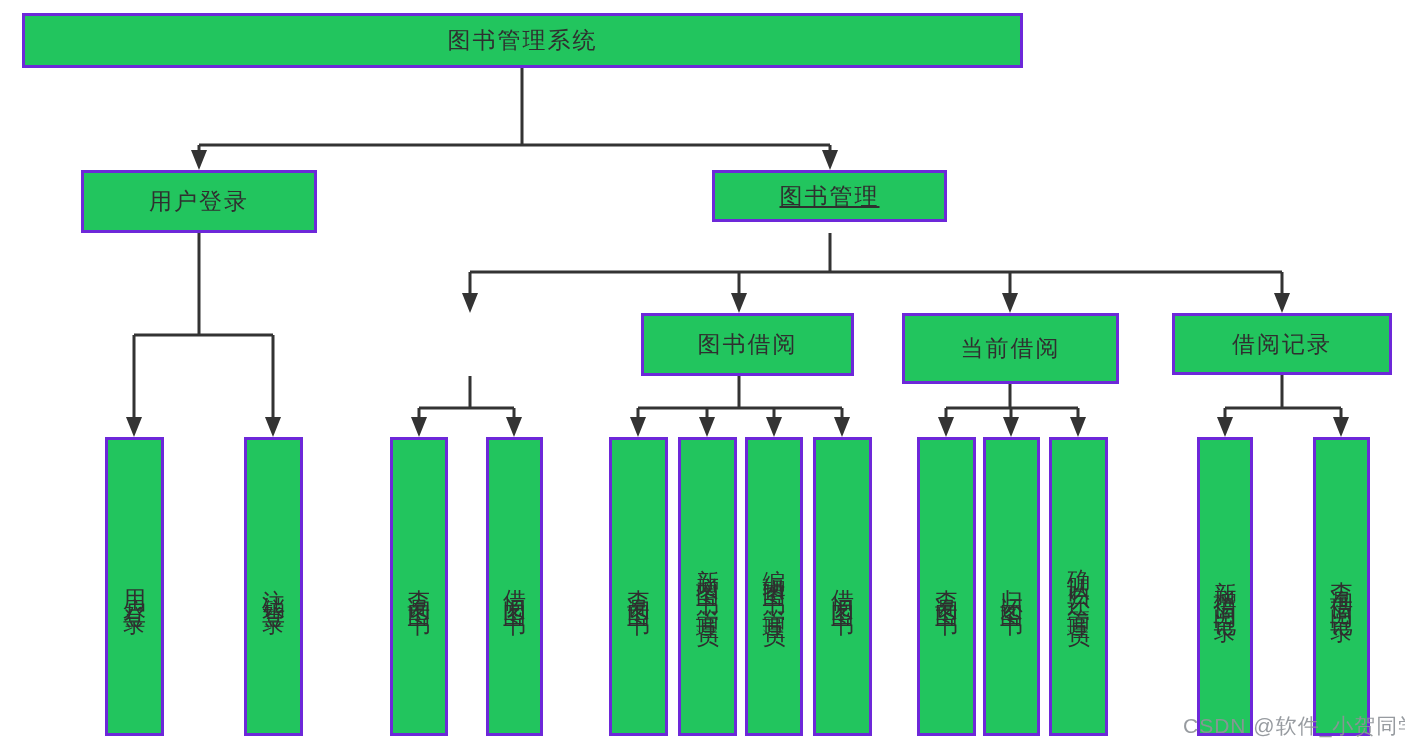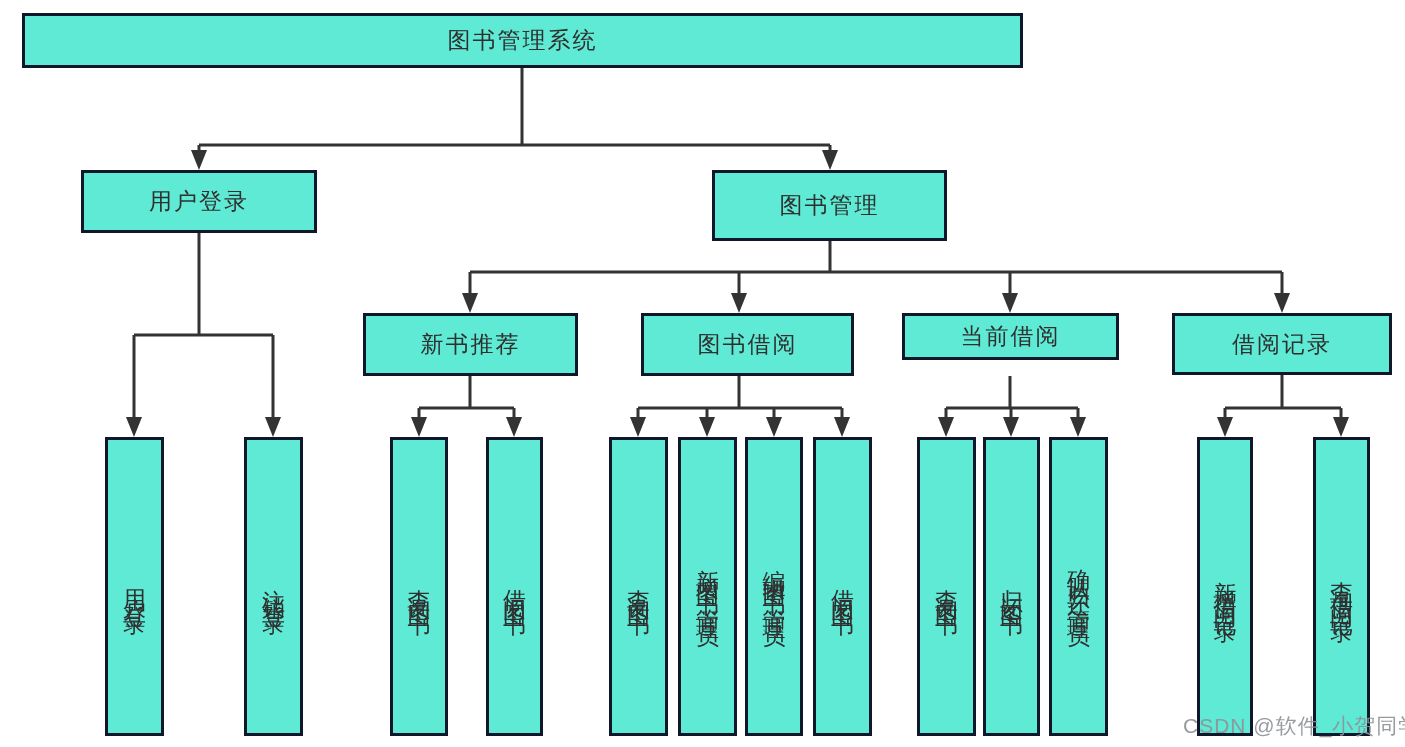--- a/index.html
+++ b/index.html
@@ -13,22 +13,22 @@
   }
   #connectors {
     position: absolute;
     left: 0; top: 0;
     width: 1405px; height: 747px;
     z-index: 1;
   }
   .node {
     position: absolute;
     box-sizing: border-box;
-    border: 3px solid #0f172a;
-    background: #5eead4;
+    border: 3px solid #6d28d9;
+    background: #22c55e;
     color: #2f2f2f;
     display: flex;
     align-items: center;
     justify-content: center;
     z-index: 2;
   }
   .node.h {
     font-size: 23px;
     letter-spacing: 2px;
     white-space: nowrap;
@@ -102,25 +102,24 @@
     <g stroke="#333333" stroke-width="3" fill="#333333">
       <path fill="none" d="M1282 375 V408 M1225 408 H1341 M1225 408 V419 M1341 408 V419"></path>
       <polygon stroke="none" points="1217,417 1233,417 1225,437"></polygon>
       <polygon stroke="none" points="1333,417 1349,417 1341,437"></polygon>
     </g>
   </svg>
 
   <div class="node h" style="left:22px; top:13px; width:1001px; height:55px;">图书管理系统</div>
 
   <div class="node h" style="left:81px; top:170px; width:236px; height:63px;">用户登录</div>
-  <div class="node h" style="left:712px; top:170px; width:235px; height:71px;">图书管理</div>
+  <div class="node h" style="left:712px; top:170px; width:235px; height:52px;text-decoration:underline;">图书管理</div>
 
-  <div class="node h" style="left:363px; top:313px; width:215px; height:63px;">新书推荐</div>
   <div class="node h" style="left:633px; top:313px; width:213px; height:63px;margin-left:8px;">图书借阅</div>
-  <div class="node h" style="left:902px; top:313px; width:217px; height:47px;">当前借阅</div>
+  <div class="node h" style="left:902px; top:313px; width:217px; height:71px;">当前借阅</div>
   <div class="node h" style="left:1172px; top:313px; width:220px; height:62px;">借阅记录</div>
 
   <div class="node v" style="left:105px; top:437px; width:59px; height:299px;">用户登录</div>
   <div class="node v" style="left:244px; top:437px; width:59px; height:299px;">注销登录</div>
 
   <div class="node v" style="left:390px; top:437px; width:58px; height:299px;">查询图书</div>
   <div class="node v" style="left:486px; top:437px; width:57px; height:299px;">借阅图书</div>
 
   <div class="node v" style="left:609px; top:437px; width:59px; height:299px;">查询图书</div>
   <div class="node v" style="left:678px; top:437px; width:59px; height:299px;">新增图书（管理员）</div>

